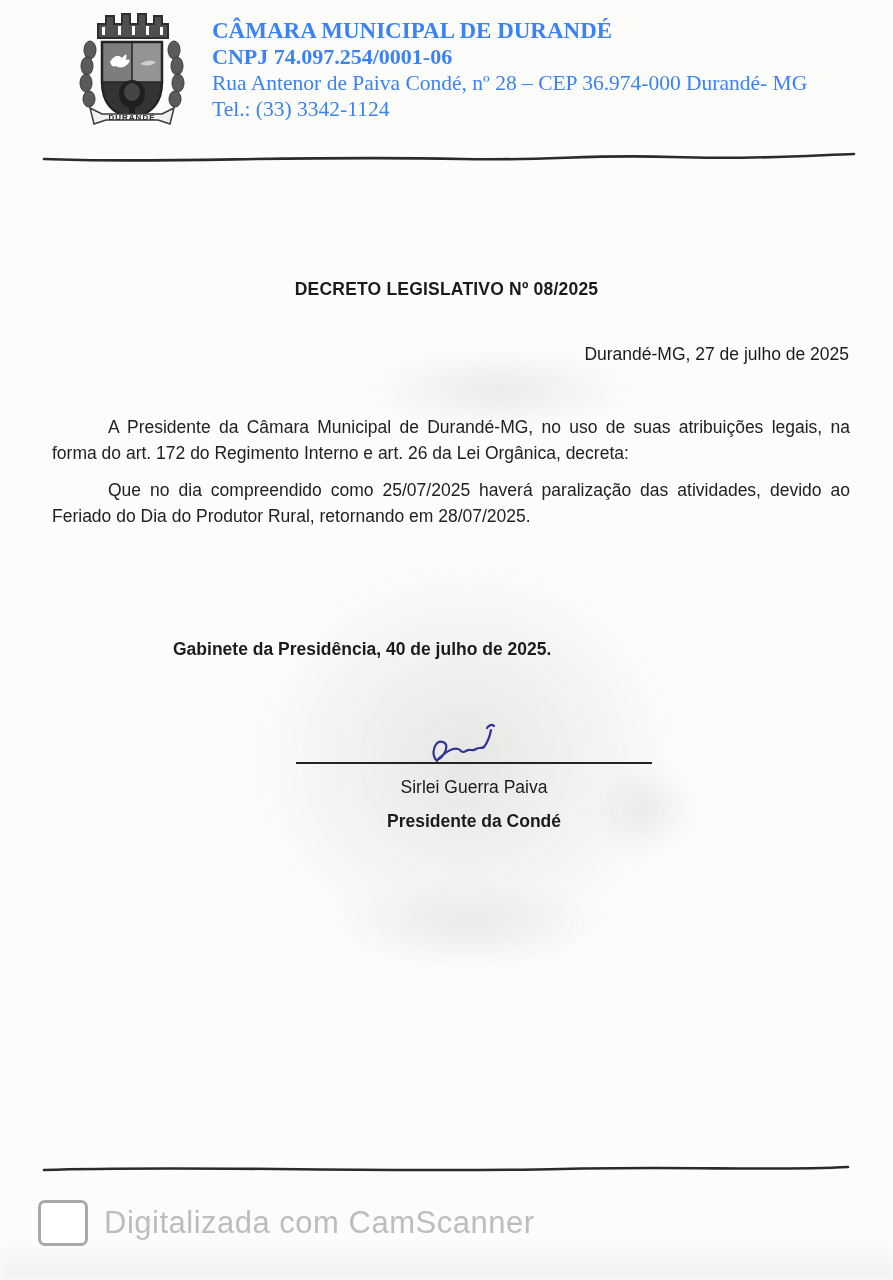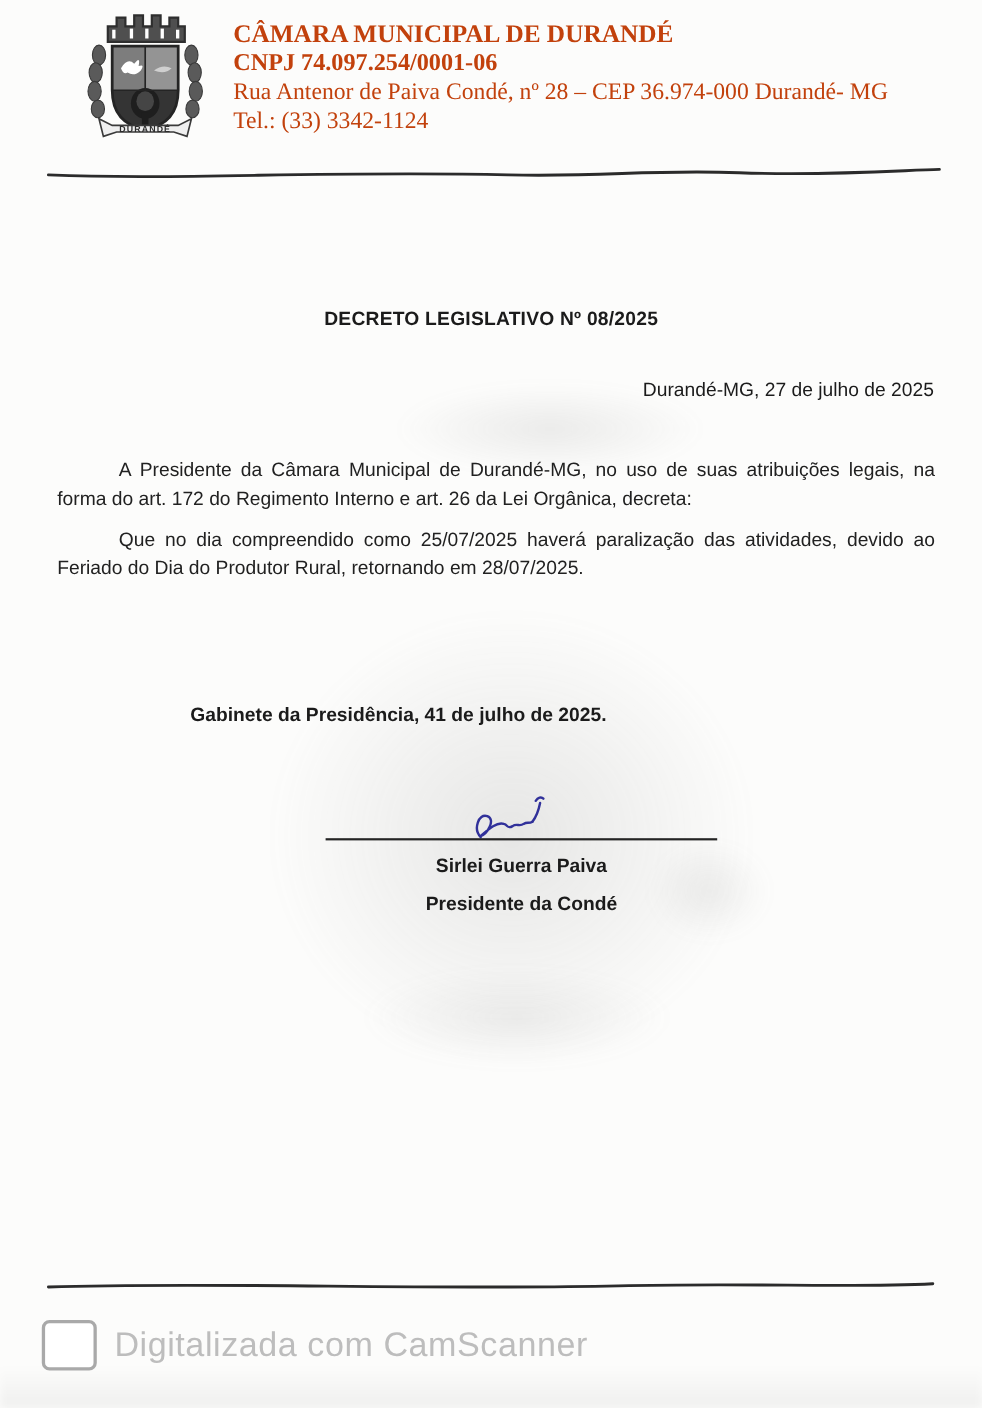--- a/index.html
+++ b/index.html
@@ -22,21 +22,21 @@
   .blob-c{left:590px;top:765px;width:110px;height:90px;
     background:radial-gradient(closest-side,rgba(110,110,110,0.10),rgba(110,110,110,0));}
   .blob-d{left:0;top:1242px;width:893px;height:38px;filter:blur(4px);
     background:linear-gradient(180deg,rgba(0,0,0,0),rgba(0,0,0,0.05));}
   .blob-e{left:330px;top:880px;width:280px;height:90px;
     background:radial-gradient(closest-side,rgba(120,120,120,0.10),rgba(120,120,120,0));}
 
   
   .crest{position:absolute;left:62px;top:6px;width:140px;height:128px;}
   .letterhead-text{position:absolute;left:212px;top:18px;
-    font-family:"Liberation Serif", serif;color:#c2410c;}
+    font-family:"Liberation Serif", serif;color:#3b82f6;}
   .lh-line{white-space:nowrap;line-height:26px;}
   .lh-org{font-weight:bold;font-size:23px;}
   .lh-cnpj{font-weight:bold;font-size:22px;}
   .lh-addr{font-size:21.5px;}
   .lh-tel{font-size:21.5px;}
 
   .rule-svg{position:absolute;left:0;top:0;}
   .rule-top{left:42px;top:150px;}
   .rule-bottom{left:42px;top:1160px;}
 
@@ -48,21 +48,21 @@
   .body-para{margin:0 0 11px 0;font-size:17.5px;line-height:26px;
     text-indent:56px;text-align:justify;color:#212121;}
   .order-line{position:absolute;left:108px;top:567px;font-size:17.5px;color:#212121;}
   .office-line{position:absolute;left:173px;top:639px;font-size:17.5px;font-weight:bold;color:#1b1b1b;}
 
   
   .sig-ink{position:absolute;left:428px;top:722px;width:74px;height:44px;}
   .sig-rule{position:absolute;left:296px;top:762px;width:356px;height:0;
     border-top:2.4px solid #242424;}
   .signer-name{position:absolute;left:296px;top:777px;width:356px;text-align:center;
-    font-weight:bold;font-size:17.5px;color:#1b1b1b;}
+    font-weight:normal;font-size:17.5px;color:#1b1b1b;}
   .signer-title{position:absolute;left:296px;top:811px;width:356px;text-align:center;
     font-weight:bold;font-size:17.5px;color:#1b1b1b;}
 
   
   .camscanner{position:absolute;left:38px;top:1200px;display:flex;align-items:center;gap:16px;}
   .cs-badge{width:48px;height:46px;border:3px solid #a9a9a9;border-radius:7px;
     box-sizing:border-box;display:flex;flex-direction:row;overflow:hidden;background:#fff;padding-left:44px;}
   .cs-badge-top{flex:1;display:flex;align-items:center;justify-content:center;
     font-weight:bold;font-size:23px;color:#a9a9a9;letter-spacing:-1px;}
   .cs-badge-bar{height:11px;background:#a9a9a9;}
@@ -135,21 +135,21 @@
   </svg>
 
   <div class="doc-title">DECRETO LEGISLATIVO Nº 08/2025</div>
   <div class="dateline">Durandé-MG, 27 de julho de 2025</div>
 
   <div class="body-block">
     <p class="body-para">A Presidente da Câmara Municipal de Durandé-MG, no uso de suas atribuições legais, na forma do art. 172 do Regimento Interno e art. 26 da Lei Orgânica, decreta:</p>
     <p class="body-para">Que no dia compreendido como 25/07/2025 haverá paralização das atividades, devido ao Feriado do Dia do Produtor Rural, retornando em 28/07/2025.</p>
   </div>
 
-  <div class="office-line">Gabinete da Presidência, 41 de julho de 2025.</div>
+  <div class="office-line">Gabinete da Presidência, 40 de julho de 2025.</div>
 
   <svg class="sig-ink" viewBox="0 0 74 44">
     <g stroke="#31319a" stroke-width="2.2" fill="none" stroke-linecap="round" stroke-linejoin="round">
       <path d="M9,39 C2,32 7,17 15,20 C23,23 15,36 9,38 C17,31 24,25 30,27 C34,28 33,32 38,29 C42,26 44,30 48,27 C51,25 53,27 56,25"></path>
       <path d="M56,25 C60,20 62,13 63,8"></path>
       <path d="M59,6 C61,3 64,2 66,4"></path>
     </g>
   </svg>
   <div class="sig-rule"></div>
   <div class="signer-name">Sirlei Guerra Paiva</div>

